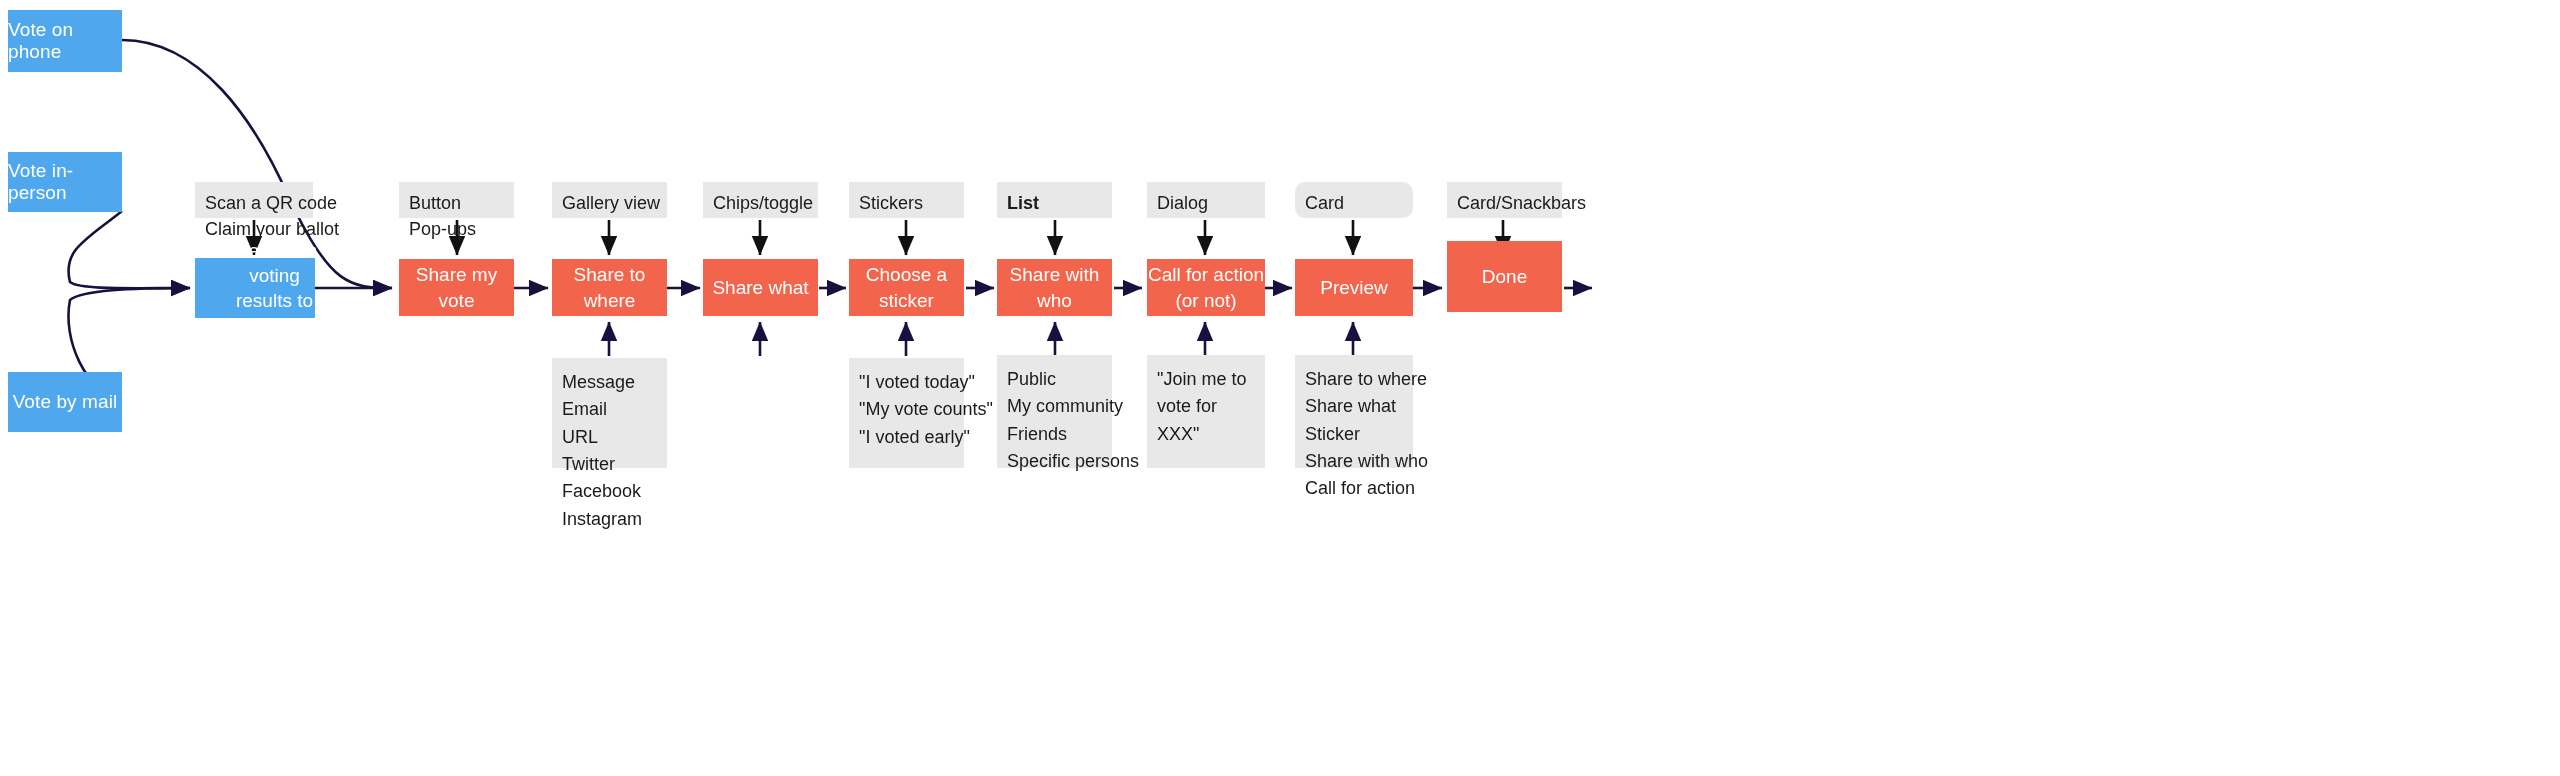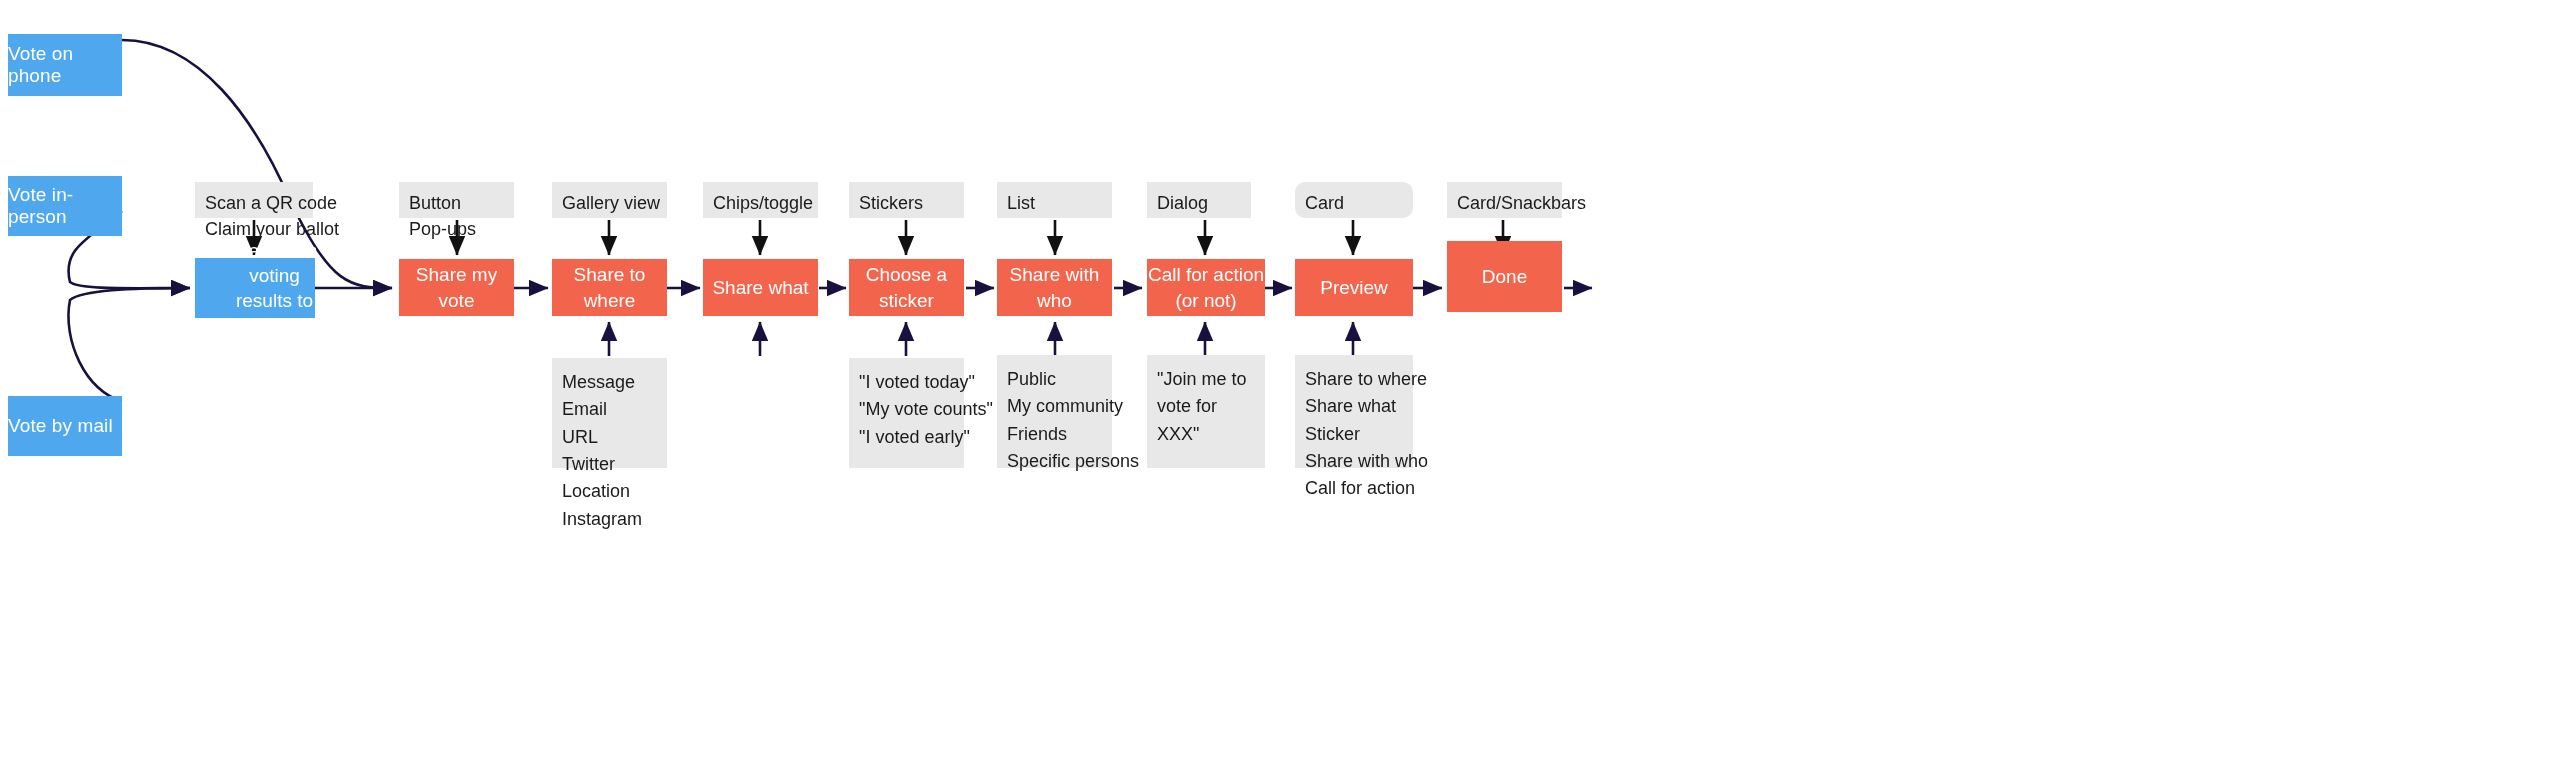--- a/index.html
+++ b/index.html
@@ -2,22 +2,22 @@
 <html><head>
 <meta charset="utf-8">
 <style>
   html,body{margin:0;padding:0;background:#ffffff;}
   body{width:2560px;height:776px;font-family:"Liberation Sans",sans-serif;}
   #stage{position:relative;width:2560px;height:776px;overflow:hidden;background:#fff;}
   #edges{position:absolute;left:0;top:0;width:2560px;height:776px;pointer-events:none;}
 
   .node{position:absolute;box-sizing:border-box;}
 
-  .entry{background:#4FA8EE;color:#ffffff;display:flex;align-items:center;
-         font-size:19px;letter-spacing:.1px;margin-top:24px;}
+  .entry{background:#4FA8EE;color:#ffffff;display:flex;align-items:center;justify-content:center;
+         font-size:19px;letter-spacing:.1px;}
   .transform{background:#4FA8EE;color:#ffffff;display:flex;flex-direction:column;align-items:center;
              justify-content:center;font-size:19px;line-height:1.32;text-align:center;}
 
   .step{background:#F2654C;color:#ffffff;display:flex;flex-direction:column;align-items:center;
         justify-content:center;font-size:19px;line-height:1.32;text-align:center;}
 
   .tag{background:#E8E8E8;color:#1b1b1b;font-size:18px;line-height:1.42;
        padding:9px 10px 13px 10px;}
   .tag div{white-space:nowrap;}
 
@@ -112,21 +112,21 @@
     <div>Gallery view</div>
   </div>
   <div class="node step" style="left:552px;top:259px;width:115px;height:57px;">
     <span>Share to where</span>
   </div>
   <div class="node detail" style="left:552px;top:358px;width:115px;height:110px;">
     <div>Message</div>
     <div>Email</div>
     <div>URL</div>
     <div>Twitter</div>
-    <div>Location</div>
+    <div>Facebook</div>
     <div>Instagram</div>
   </div>
 
   <div class="node tag" style="left:703px;top:182px;width:115px;height:36px;">
     <div>Chips/toggle</div>
   </div>
   <div class="node step" style="left:703px;top:259px;width:115px;height:57px;">
     <span>Share what</span>
   </div>
 
@@ -135,34 +135,34 @@
   </div>
   <div class="node step" style="left:849px;top:259px;width:115px;height:57px;">
     <span>Choose a sticker</span>
   </div>
   <div class="node detail" style="left:849px;top:358px;width:115px;height:110px;">
     <div>"I voted today"</div>
     <div>"My vote counts"</div>
     <div>"I voted early"</div>
   </div>
 
-  <div class="node tag" style="left:997px;top:182px;width:115px;height:36px;">
+  <div class="node tag" style="left:997px;top:182px;width:115px;height:36px;font-weight:bold;">
     <div>List</div>
   </div>
   <div class="node step" style="left:997px;top:259px;width:115px;height:57px;">
     <span>Share with who</span>
   </div>
   <div class="node detail" style="left:997px;top:355px;width:115px;height:113px;">
     <div>Public</div>
     <div>My community</div>
     <div>Friends</div>
     <div>Specific persons</div>
   </div>
 
-  <div class="node tag" style="left:1147px;top:182px;width:104px;height:36px;">
+  <div class="node tag" style="left:1147px;top:182px;width:118px;height:36px;">
     <div>Dialog</div>
   </div>
   <div class="node step" style="left:1147px;top:259px;width:118px;height:57px;">
     <span>Call for action</span>
     <span>(or not)</span>
   </div>
   <div class="node detail wrap" style="left:1147px;top:355px;width:118px;height:113px;">
     <div>"Join me to vote for XXX"</div>
   </div>
 

